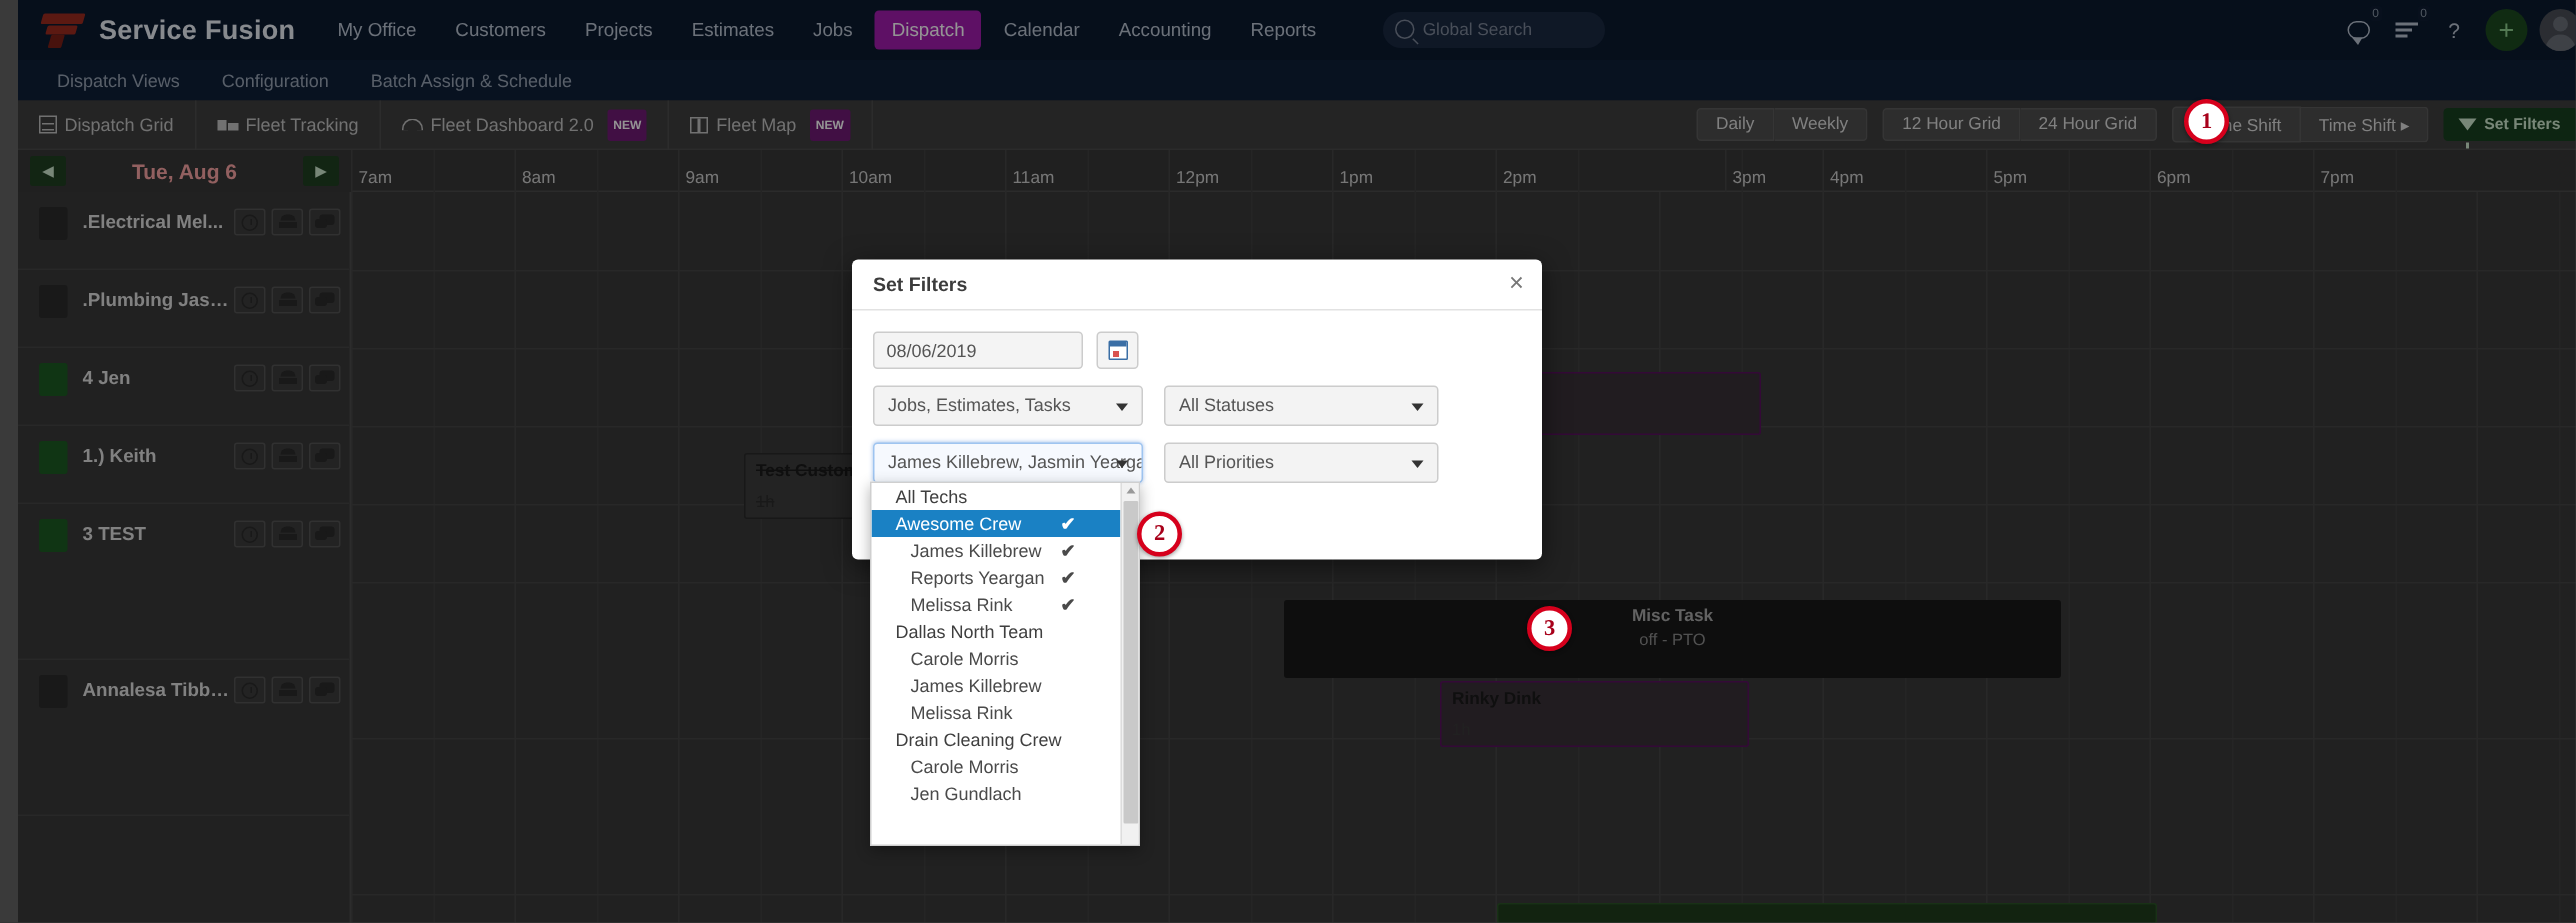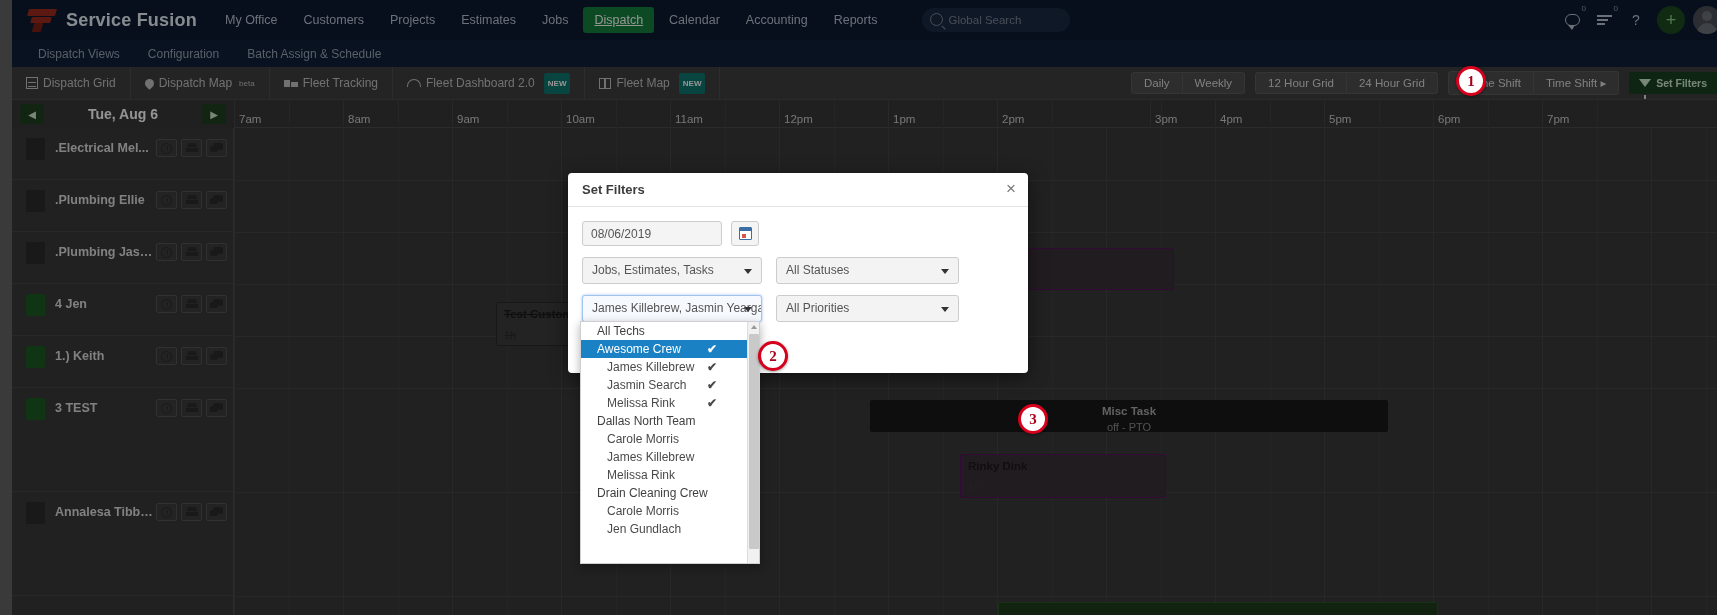--- a/index.html
+++ b/index.html
@@ -25,21 +25,21 @@
       background: #9e2b20; transform: skewX(-16deg); border-radius: 1px; }
   .brand-logo .b3 { position: absolute; left: 7px; top: 16px; width: 9px; height: 9px;
       background: #7c2018; transform: skewX(-16deg); border-radius: 1px; }
   .brand-name { color: #e9eef5; font-size: 18px; font-weight: bold; letter-spacing: .2px; white-space: nowrap; }
 
   .navlinks { display: flex; align-items: center; height: 40px; }
   .navlinks a {
     color: #b9c3d1; font-size: 12.5px; text-decoration: none;
     padding: 6px 11px; margin: 0 2px; border-radius: 3px; white-space: nowrap;
   }
-  .navlinks a.active { background: #15803d; color: #fff; text-decoration: underline; }
+  .navlinks a.active { background: #a21caf; color: #fff; }
 
   .search-wrap { margin-left: 32px; position: relative; }
   .search-box {
     width: 148px; height: 24px; border-radius: 12px; background: #1b2a42;
     border: none; color: #93a0b2; font-size: 11.5px; padding: 0 10px 0 26px;
     font-family: "Liberation Sans", sans-serif;
   }
   .search-box::placeholder { color: #7d8799; }
   .search-ic { position: absolute; left: 8px; top: 5px; width: 13px; height: 13px;
     border: 1.4px solid #7d8799; border-radius: 50%; }
@@ -76,21 +76,21 @@
     background: #3f3f3f; border-bottom: 1px solid #4a4a4a;
     display: flex; align-items: center;
   }
   .tb-tabs { display: flex; align-items: center; height: 33px; }
   .tb-tab {
     display: flex; align-items: center; gap: 5px; padding: 0 14px; height: 33px;
     color: #c3c3c3; font-size: 12px; border-right: 1px solid #4d4d4d; white-space: nowrap;
   }
   .tb-tab.first { border-left: none; }
   .tb-tab .sup { font-size: 8px; color:#bdbdbd; vertical-align: super; margin-left:2px; }
-  .tag-new { background: #0f766e; color:#fff; font-size: 8px; font-weight:bold;
+  .tag-new { background: #701a75; color:#fff; font-size: 8px; font-weight:bold;
       padding: 6px 4px; border-radius: 2px; margin-left: 4px; }
   .ic { display:inline-block; }
   .ic-grid { width: 12px; height: 12px; border: 1.4px solid #c3c3c3; position:relative; }
   .ic-grid:after { content:""; position:absolute; left:1px; top:4px; right:1px; height:1.2px; background:#c3c3c3;
       box-shadow: 0 4px 0 #c3c3c3; }
   .ic-pin { width: 9px; height: 9px; border-radius: 50% 50% 50% 0; background:#c3c3c3; transform: rotate(-45deg); }
   .ic-truck { width: 14px; height: 9px; position: relative; }
   .ic-truck:before { content:""; position:absolute; left:0;top:1px;width:6px;height:7px;background:#c3c3c3; }
   .ic-truck:after { content:""; position:absolute; left:7px;top:3px;width:7px;height:5px;background:#c3c3c3; }
   .ic-cloud { width: 14px; height: 8px; border: 1.4px solid #c3c3c3; border-radius: 7px 7px 0 0; border-bottom:none; }
@@ -116,21 +116,21 @@
   .funnel:after { content:""; position:absolute; left:-1px; top:8px; width:2px; height:4px; background:#cfe8cf; }
 
   
   .datebar {
     position: absolute; top: 100px; left: 0; width: 222px; height: 28px;
     background: #383838; display: flex; align-items: center; justify-content: space-between;
     padding: 0 8px;
   }
   .navarrow { width: 24px; height: 20px; background: #1f4022; color:#cfe8cf; display:flex;
       align-items:center; justify-content:center; font-size: 10px; border-radius: 2px; }
-  .datelabel { color: #ffffff; font-size: 14px; font-weight: bold; }
+  .datelabel { color: #fca5a5; font-size: 14px; font-weight: bold; }
 
   .gridhdr {
     position: absolute; top: 100px; left: 222px; right: 0; height: 28px;
     background: #383838; border-bottom: 1px solid #4a4a4a;
   }
   .hr-cell {
     position: absolute; top: 0; height: 28px; border-left: 1px solid #464646;
     color: #cdcdcd; font-size: 11.5px; padding-left: 4px; line-height: 38px;
   }
   .hr-half { position: absolute; top: 0; height: 28px; border-left: 1px solid #414141; }
@@ -319,25 +319,20 @@
       <a href="#">Dispatch Views</a>
       <a href="#">Configuration</a>
       <a href="#">Batch Assign &amp; Schedule</a>
     </div>
 
   <div class="toolbar">
     <div class="tb-tabs" id="tbtabs">
         <div class="tb-tab first">
           <span class="ic ic-grid"></span>
           <span>Dispatch Grid</span>
-        </div>
-        <div class="tb-tab">
-          <span class="ic ic-pin"></span>
-          <span>Dispatch Map</span>
-          <span class="sup">beta</span>
         </div>
         <div class="tb-tab">
           <span class="ic ic-truck"></span>
           <span>Fleet Tracking</span>
         </div>
         <div class="tb-tab">
           <span class="ic ic-cloud"></span>
           <span>Fleet Dashboard 2.0</span>
           <span class="tag-new">NEW</span>
         </div>
@@ -403,35 +398,20 @@
       <div class="hr-cell" style="left: 1199px; width: 109px;">6pm</div>
       <div class="hr-half" style="left: 1253.5px;"></div>
       <div class="hr-cell" style="left: 1308px; width: 109px;">7pm</div>
       <div class="hr-half" style="left: 1362.5px;"></div>
     </div>
 
   <div class="techlist" id="techlist">
       <div class="techrow" style="height: 52px;">
         <span class="swatch" style="background: rgb(43, 43, 43);"></span>
         <span class="techname">.Electrical Mel...</span>
-        <span class="techacts">
-          <span class="act">
-            <span class="ic-clock"></span>
-          </span>
-          <span class="act">
-            <span class="ic-phone"></span>
-          </span>
-          <span class="act">
-            <span class="ic-chat2"></span>
-          </span>
-        </span>
-      </div>
-      <div class="techrow" style="height: 52px;">
-        <span class="swatch" style="background: rgb(43, 43, 43);"></span>
-        <span class="techname">.Plumbing Ellie</span>
         <span class="techacts">
           <span class="act">
             <span class="ic-clock"></span>
           </span>
           <span class="act">
             <span class="ic-phone"></span>
           </span>
           <span class="act">
             <span class="ic-chat2"></span>
           </span>
@@ -548,21 +528,21 @@
       <div class="rowline" style="top: 156px;"></div>
       <div class="rowline" style="top: 208px;"></div>
       <div class="rowline" style="top: 260px;"></div>
       <div class="rowline" style="top: 364px;"></div>
       <div class="rowline" style="top: 468px;"></div>
       <div class="event ev-test" style="left: 262px; top: 174px; width: 118px; height: 44px;">
         <div class="ev-title">Test Customer</div>
         <div class="ev-sub">1h</div>
       </div>
       <div class="event ev-purple" style="left: 722px; top: 120px; width: 218px; height: 42px;"></div>
-      <div class="event ev-dark" style="left: 636px; top: 272px; width: 518px; height: 32px;">
+      <div class="event ev-dark" style="left: 622px; top: 272px; width: 518px; height: 52px;">
         <div class="ev-title">Misc Task</div>
         <div class="ev-sub">off - PTO</div>
       </div>
       <div class="event ev-purple" style="left: 726px; top: 326px; width: 206px; height: 44px;">
         <div class="ev-title">Rinky Dink</div>
         <div class="ev-sub">1h</div>
       </div>
       <div class="event ev-green" style="left: 764px; top: 474px; width: 440px; height: 14px;"></div>
     </div>
 
@@ -626,21 +606,21 @@
         </div>
         <div class="dd-item group sel-hl">
           <span>Awesome Crew</span>
           <span class="dd-check">✔</span>
         </div>
         <div class="dd-item child">
           <span>James Killebrew</span>
           <span class="dd-check">✔</span>
         </div>
         <div class="dd-item child">
-          <span>Jasmin Search</span>
+          <span>Reports Yeargan</span>
           <span class="dd-check">✔</span>
         </div>
         <div class="dd-item child">
           <span>Melissa Rink</span>
           <span class="dd-check">✔</span>
         </div>
         <div class="dd-item group">
           <span>Dallas North Team</span>
         </div>
         <div class="dd-item child">

